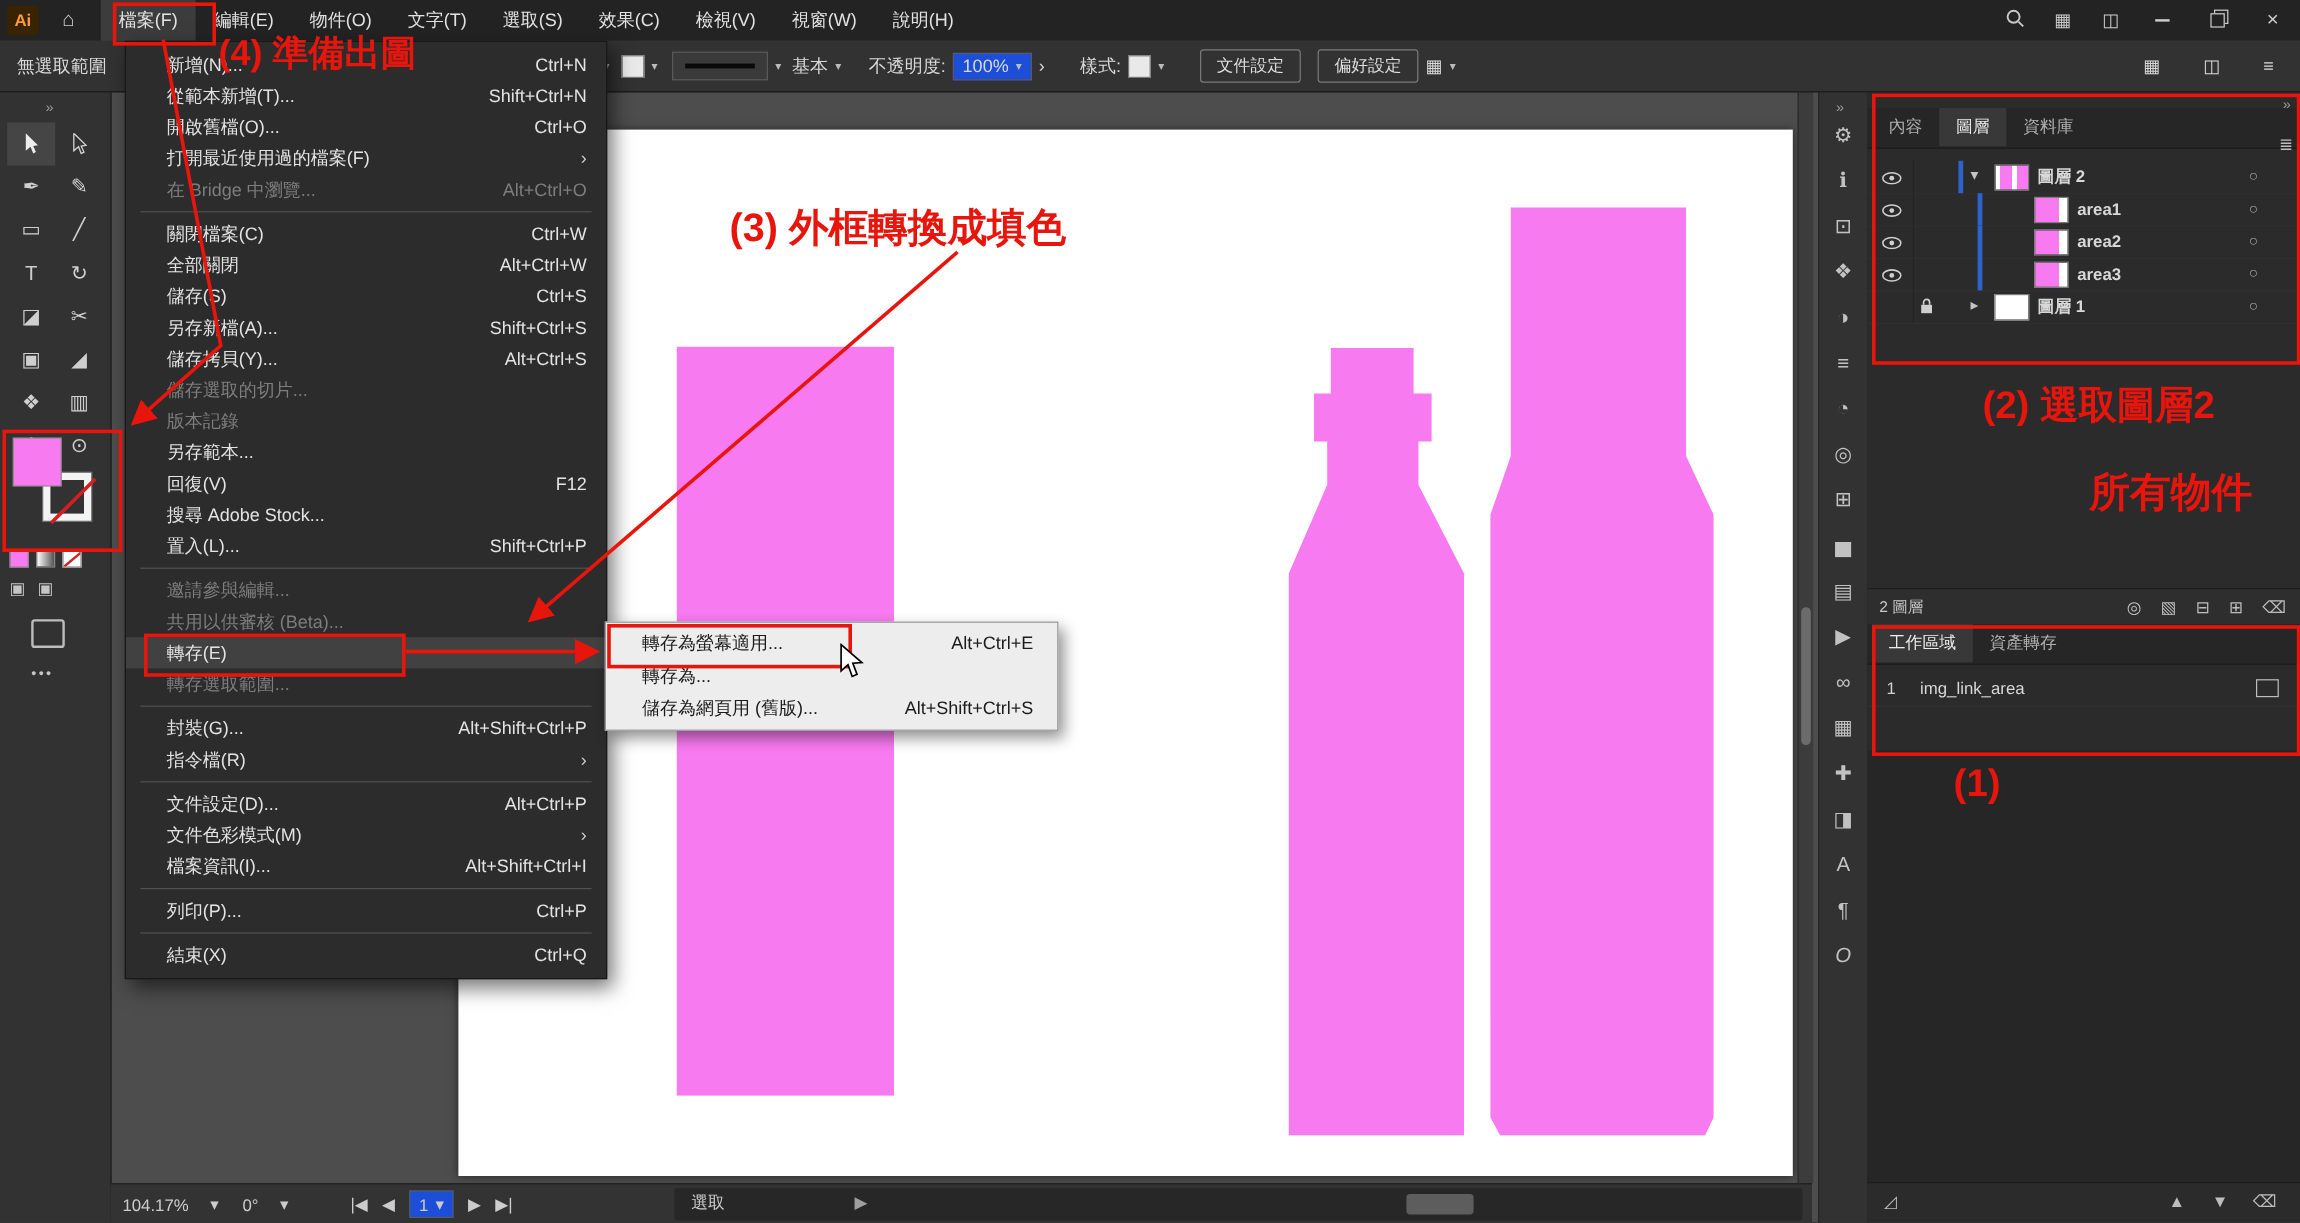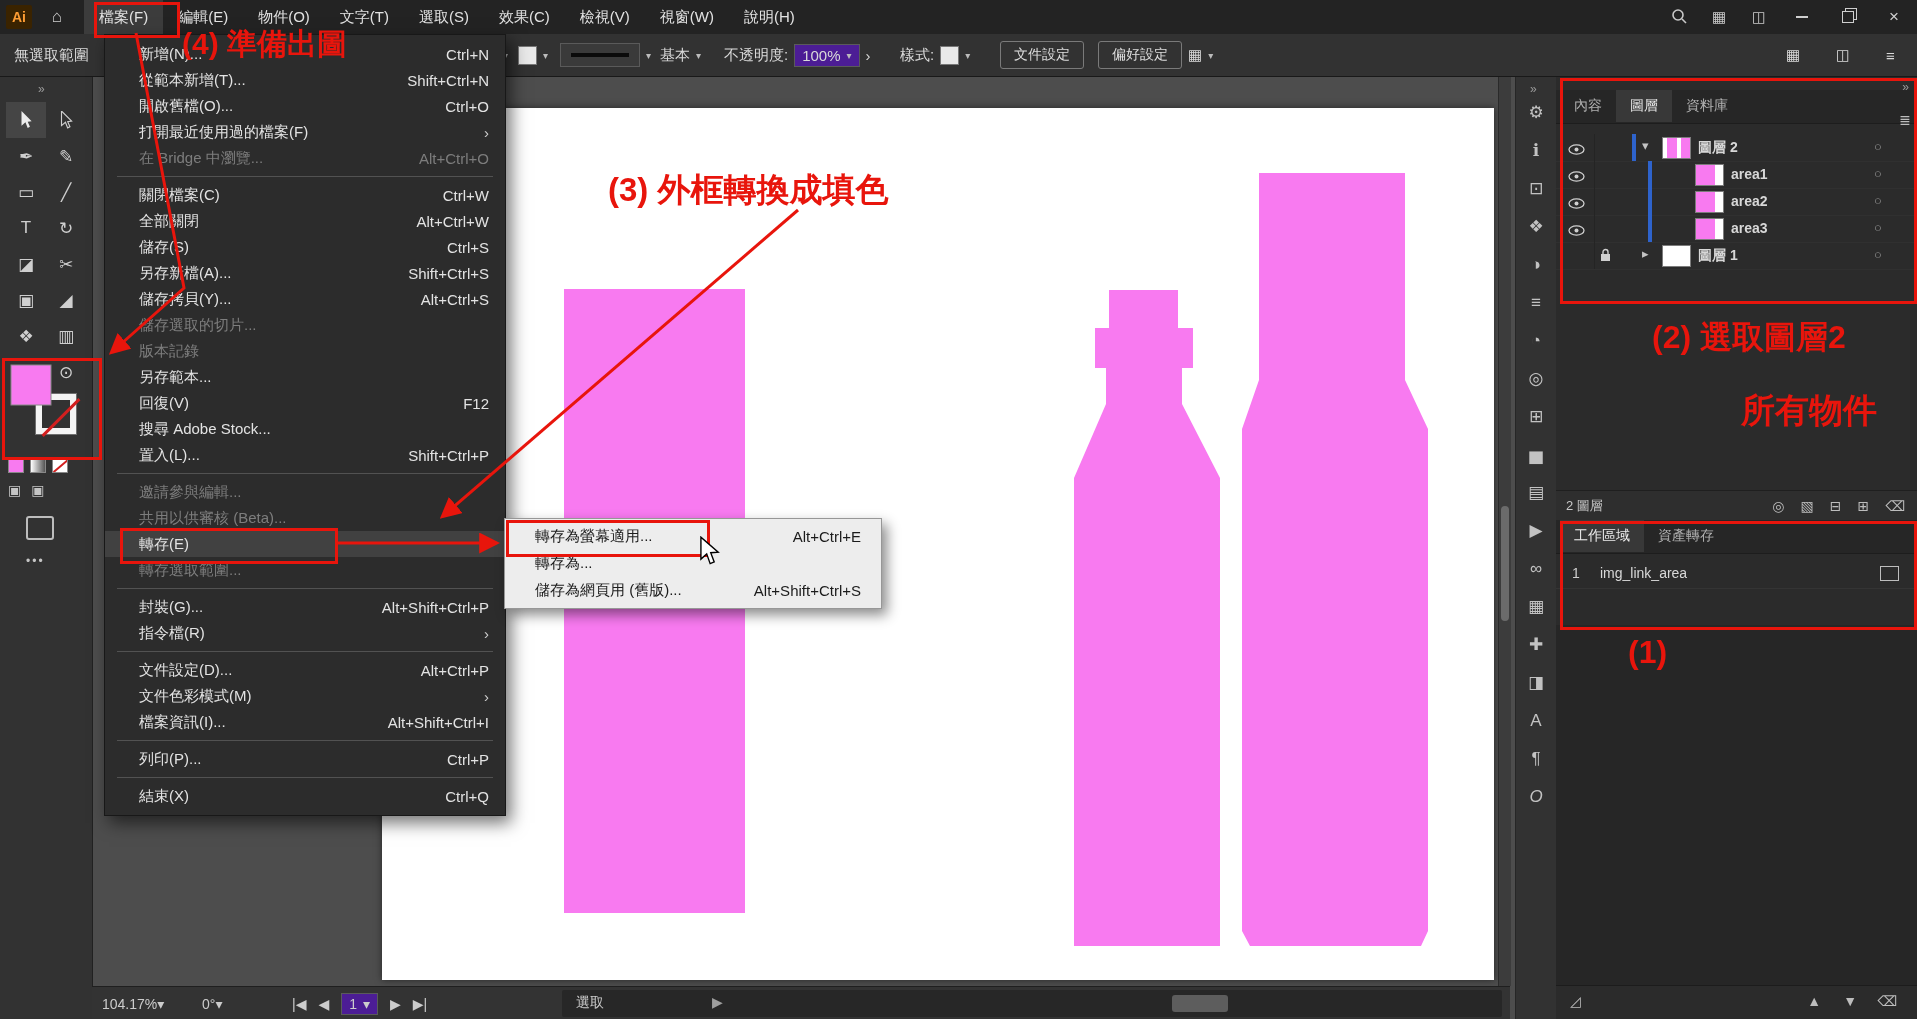--- a/index.html
+++ b/index.html
@@ -19,21 +19,21 @@
   .winbtn{width:46px;height:34px;display:flex;align-items:center;justify-content:center;color:#cfcfcf;font-size:17px;}
   .minline{display:inline-block;width:12px;border-bottom:2px solid #cfcfcf;}
   .restorebox{display:inline-block;width:10px;height:10px;border:1.5px solid #cfcfcf;box-shadow:3px -3px 0 -1px #232323,3px -3px 0 0 #cfcfcf;}
   
   .controlbar{position:absolute;left:0;top:34px;width:1917px;height:42px;background:#323232;border-bottom:1px solid #191919;z-index:30;}
   .cb{position:absolute;top:0;height:42px;display:flex;align-items:center;gap:6px;color:#d9d9d9;font-size:15px;}
   .cb .dd{font-size:10px;color:#bbb;}
   .swbox{width:17px;height:17px;background:#e9e9e9;border:1px solid #777;}
   .linewidget{width:78px;height:22px;border:1px solid #5a5a5a;background:#3a3a3a;display:flex;align-items:center;justify-content:center;}
   .linewidget i{display:block;width:58px;height:4px;background:#0a0a0a;}
-  .valbox{border:1px solid #5a5a5a;background:#4c1d95;padding:2px 7px;display:flex;align-items:center;gap:6px;}
+  .valbox{border:1px solid #5a5a5a;background:#1d4ed8;padding:2px 7px;display:flex;align-items:center;gap:6px;}
   .cbtn{border:1px solid #7a7a7a;border-radius:3px;padding:4px 13px;color:#dedede;font-size:14px;background:transparent;}
   
   .toolbar{position:absolute;left:0;top:76px;width:92px;height:943px;background:#323232;border-right:1px solid #212121;z-index:10;}
   .tgrid{position:absolute;left:6px;top:26px;width:80px;display:flex;flex-wrap:wrap;}
   .tool{width:40px;height:36px;display:flex;align-items:center;justify-content:center;color:#cfcfcf;font-size:17px;}
   .tool.active{background:#454545;}
   .fillsw{position:absolute;left:10px;top:288px;z-index:2;}
   .strokesw{position:absolute;left:36px;top:318px;width:28px;height:28px;border:6px solid #f4f4f4;box-shadow:0 0 0 1px #6e6e6e;background:#323232;z-index:1;}
   .strokesw i{position:absolute;left:-7px;top:16px;width:52px;height:3px;background:#d21f1f;transform:rotate(-45deg);}
   .minirow{position:absolute;left:8px;top:382px;display:flex;gap:6px;}
@@ -47,21 +47,21 @@
   .dots{position:absolute;left:26px;top:478px;color:#c5c5c5;font-size:12px;letter-spacing:2px;}
   .collapser{color:#9a9a9a;font-size:12px;}
   
   .canvas{position:absolute;left:92px;top:76px;width:1418px;height:910px;background:#4d4d4d;z-index:1;}
   .artboard{position:absolute;left:290px;top:32px;width:1112px;height:872px;background:#ffffff;box-shadow:0 0 7px rgba(0,0,0,.5);}
   #shapes{position:absolute;left:0;top:0;width:1917px;height:1019px;z-index:5;pointer-events:none;}
   .vscroll{position:absolute;left:1498px;top:76px;width:12px;height:910px;background:#3c3c3c;border-left:1px solid #2a2a2a;z-index:8;}
   .vhandle{position:absolute;left:2px;top:430px;width:8px;height:115px;background:#6b6b6b;border-radius:4px;}
   
   .statusbar{position:absolute;left:92px;top:986px;width:1418px;height:33px;background:#333333;border-top:1px solid #1f1f1f;z-index:12;color:#cccccc;font-size:14px;}
-  .sb{position:absolute;top:0;height:33px;display:flex;align-items:center;gap:0;}
+  .sb{position:absolute;top:0;height:33px;display:flex;align-items:center;gap:18px;}
   .sbtrack{position:absolute;left:470px;top:3px;width:940px;height:27px;background:#272727;border-radius:2px;}
   .sbhandle{position:absolute;left:610px;top:5px;width:56px;height:17px;background:#5d5d5d;border-radius:3px;}
   
   .strip{position:absolute;left:1515px;top:76px;width:40px;height:943px;background:#323232;border-left:1px solid #262626;border-right:1px solid #1f1f1f;z-index:10;}
   .strip .col{position:absolute;left:0;top:28px;width:40px;display:flex;flex-direction:column;align-items:center;gap:21px;}
   .sic{color:#c2c2c2;font-size:17px;line-height:1;}
   
   .panels{position:absolute;left:1556px;top:76px;width:361px;height:943px;background:#2b2b2b;z-index:10;}
   .ptabs{position:absolute;left:0;width:361px;height:34px;background:#262626;display:flex;align-items:flex-start;padding-left:4px;box-sizing:border-box;border-bottom:1px solid #1d1d1d;}
   .ptab{padding:7px 14px;font-size:14px;color:#b0b0b0;}

